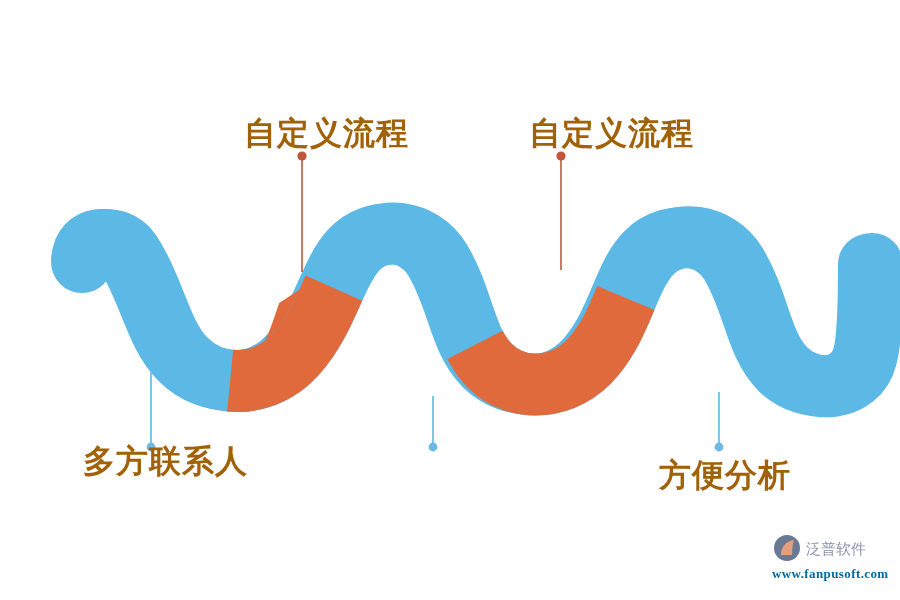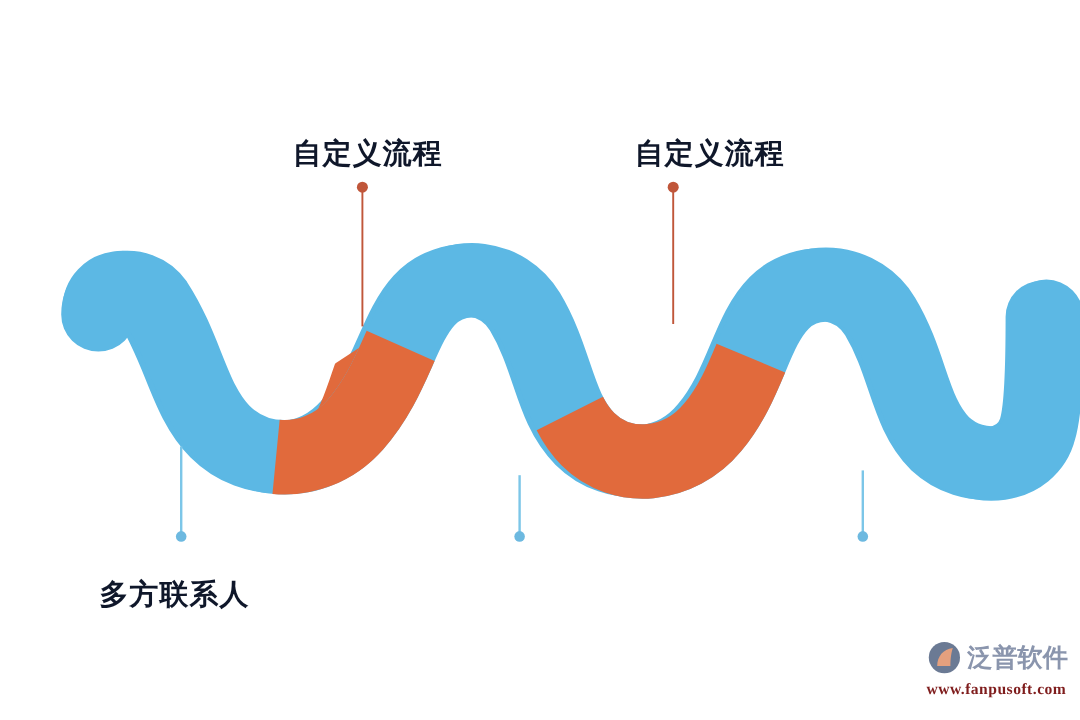--- a/index.html
+++ b/index.html
@@ -21,23 +21,23 @@
   #ribbon-svg {
     position: absolute;
     left: 0;
     top: 0;
     width: 900px;
     height: 600px;
     display: block;
   }
   .callout-label {
     position: absolute;
-    font-size: 24px;
+    font-size: 32px;
     font-weight: bold;
-    color: #0f172a;
+    color: #a16207;
     letter-spacing: 1px;
     white-space: nowrap;
     line-height: 1;
   }
   .callout-label.top { }
   .callout-label.bottom { }
 
   
   #watermark {
     position: absolute;
@@ -51,31 +51,31 @@
     align-items: center;
     gap: 4px;
     height: 32px;
   }
   #wm-mark {
     width: 30px;
     height: 30px;
     flex: 0 0 30px;
   }
   #wm-name {
-    font-size: 21px;
-    font-weight: bold;
+    font-size: 15px;
+    font-weight: normal;
     color: #8a95ad;
     line-height: 1;
     letter-spacing: 0px;
   }
   #wm-url {
     margin-top: 2px;
     font-size: 13px;
     font-weight: bold;
-    color: #7f1d1d;
+    color: #0369a1;
     letter-spacing: 0.4px;
     font-family: "Liberation Serif", "DejaVu Serif", serif;
   }
 </style>
 </head>
 <body>
 
 <div id="stage">
 
   <svg id="ribbon-svg" viewBox="0 0 900 600">
@@ -206,23 +206,24 @@
         <line x1="719" y1="392" x2="719" y2="445" stroke="#7cc6e8" stroke-width="2"></line>
         <circle cx="719" cy="447" r="4.4" fill="#6db9e0"></circle>
       </g>
     </g>
   </svg>
 
   <div class="callout-label top" style="left:244px; top:117px;">自定义流程</div>
 
   <div class="callout-label top" style="left:529px; top:117px;">自定义流程</div>
 
-  <div class="callout-label bottom" style="left:83px; top:484px;">多方联系人</div>
-
-
+  <div class="callout-label bottom" style="left:83px; top:445px;">多方联系人</div>
+
+
+  <div class="callout-label bottom" style="left:659px; top:459px;">方便分析</div>
 
   <div id="watermark">
     <div id="wm-row">
       <svg id="wm-mark" viewBox="0 0 30 30">
         <path d="M15 2 A13 13 0 1 0 15 28 A13 13 0 1 0 15 2 Z" fill="#6b7a94"></path>
         <path d="M22 7 C14 8 9 14 9 22 L20 22 C20 15 21 10 22 7 Z" fill="#e4a07e"></path>
         <path d="M9 22 L22 22 L22 25 L9 25 Z" fill="#6b7a94"></path>
       </svg>
       <div id="wm-name">泛普软件</div>
     </div>

